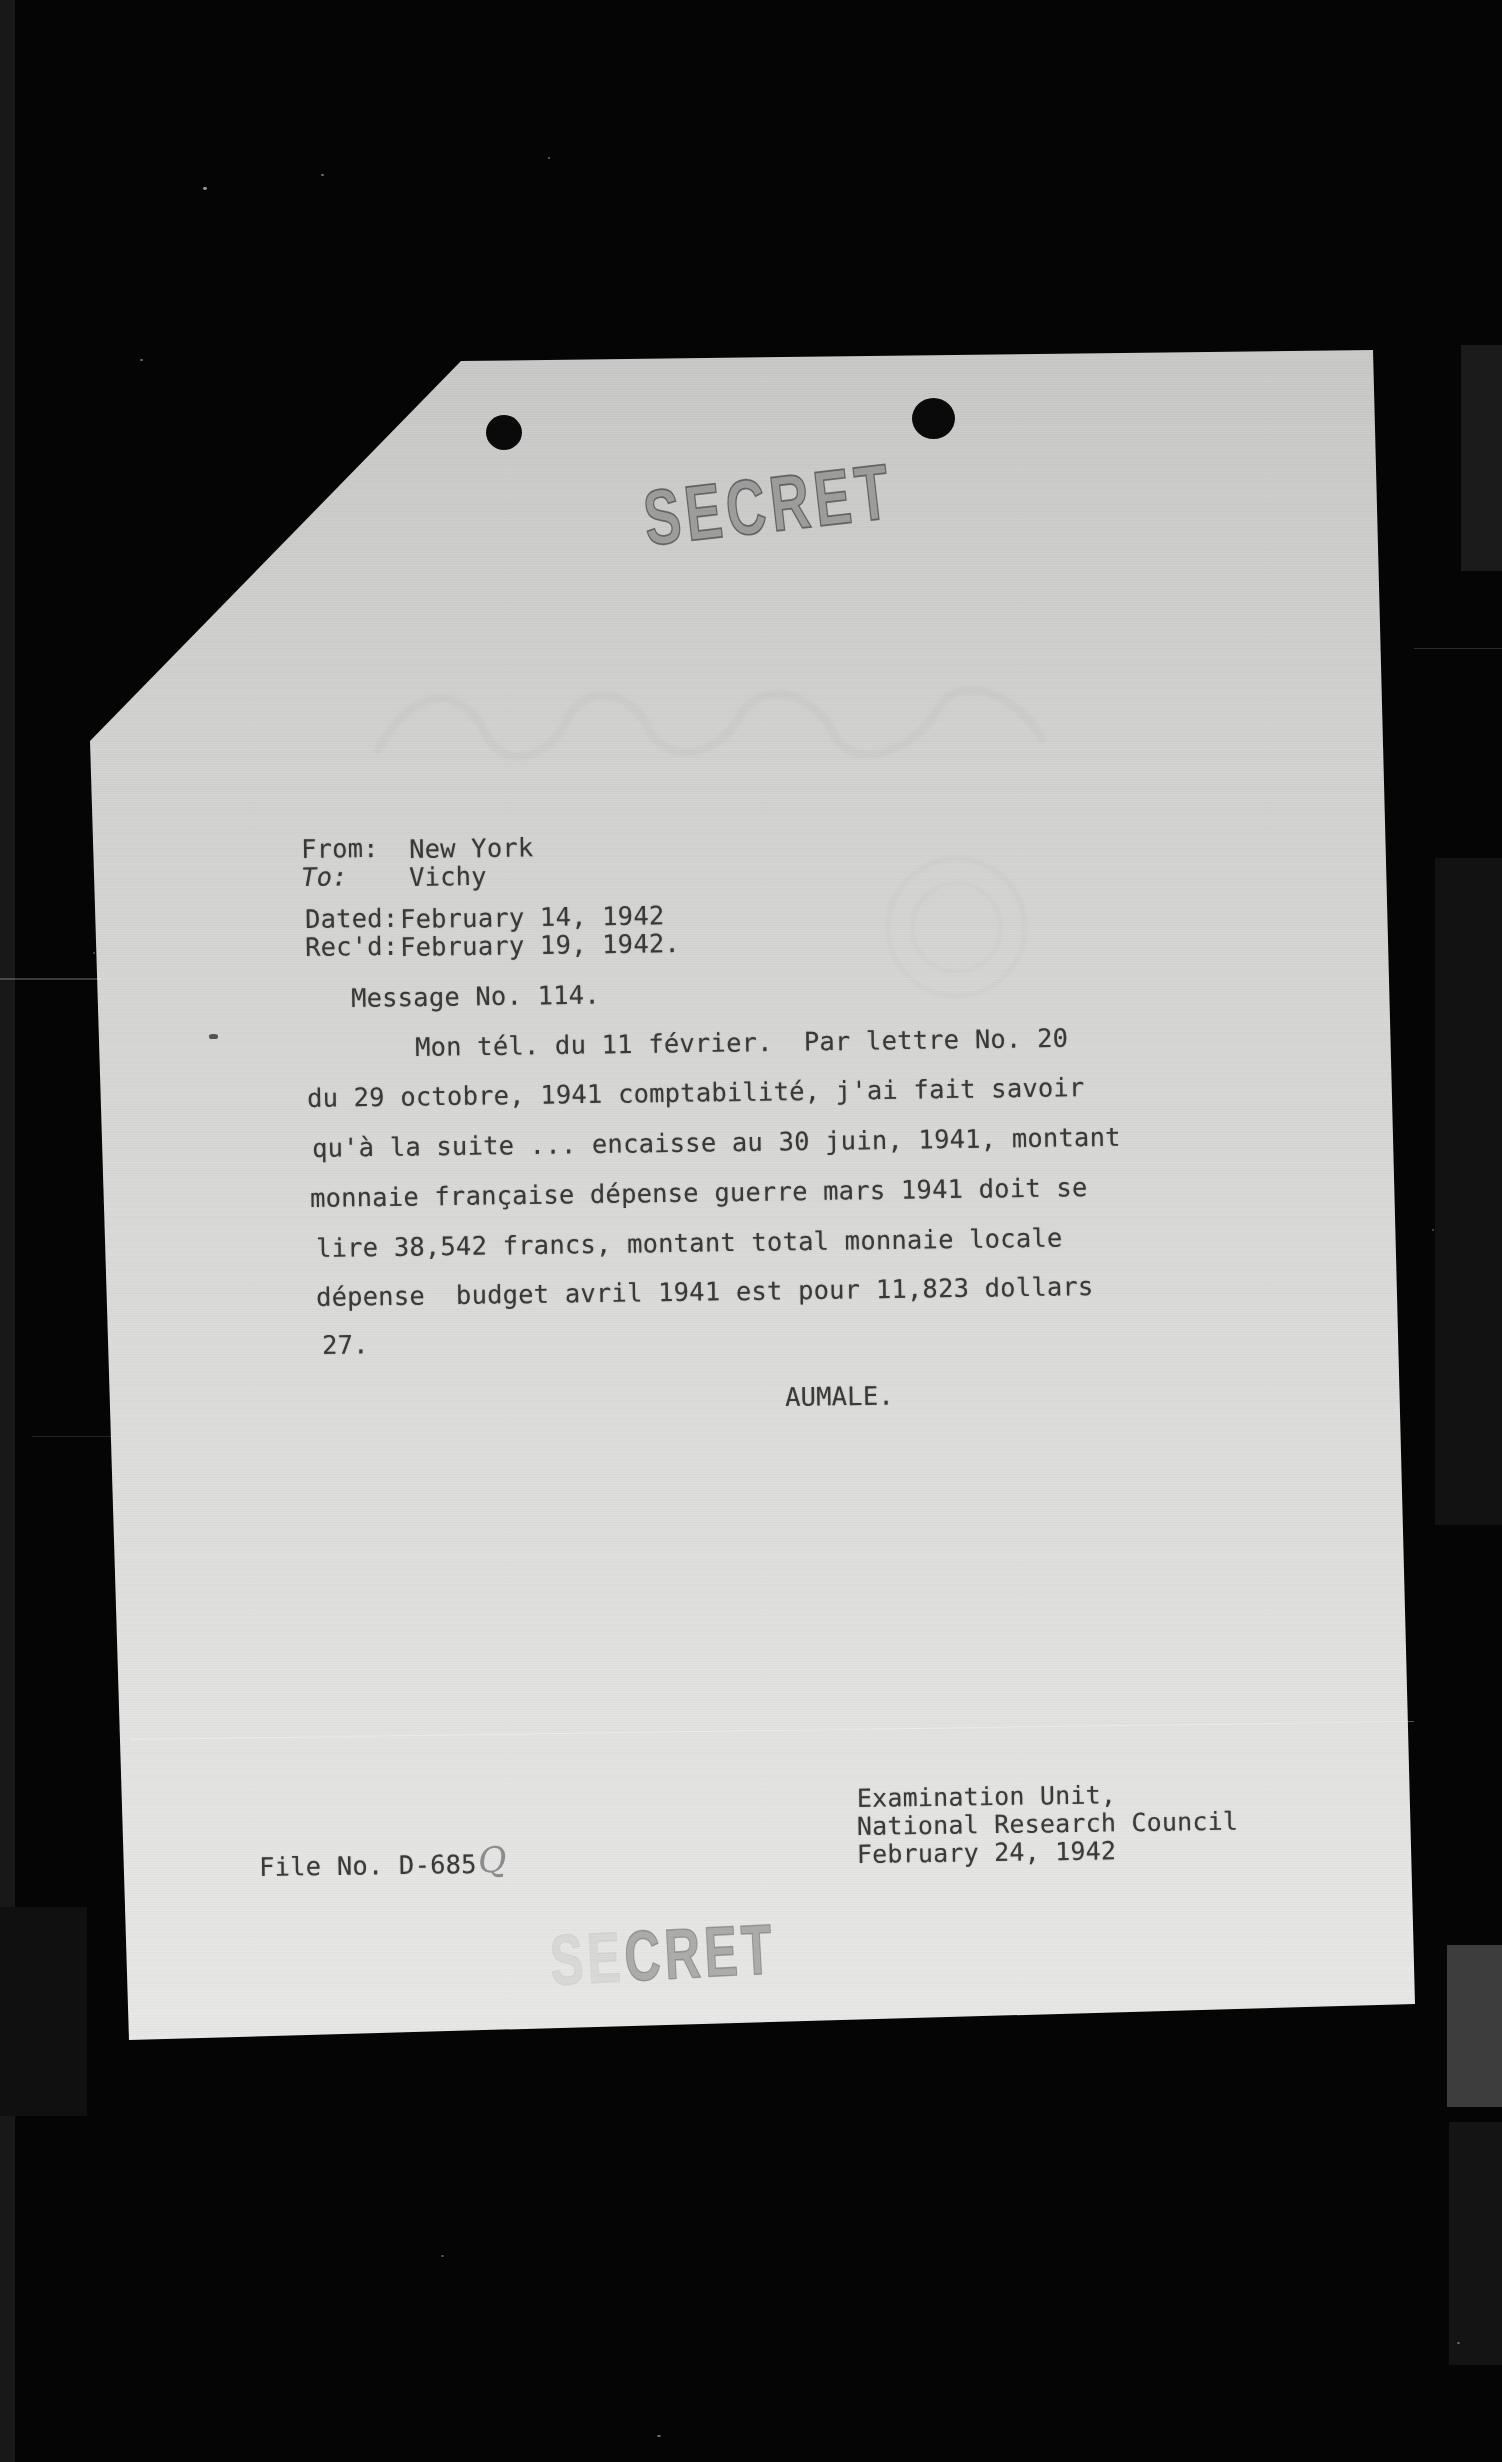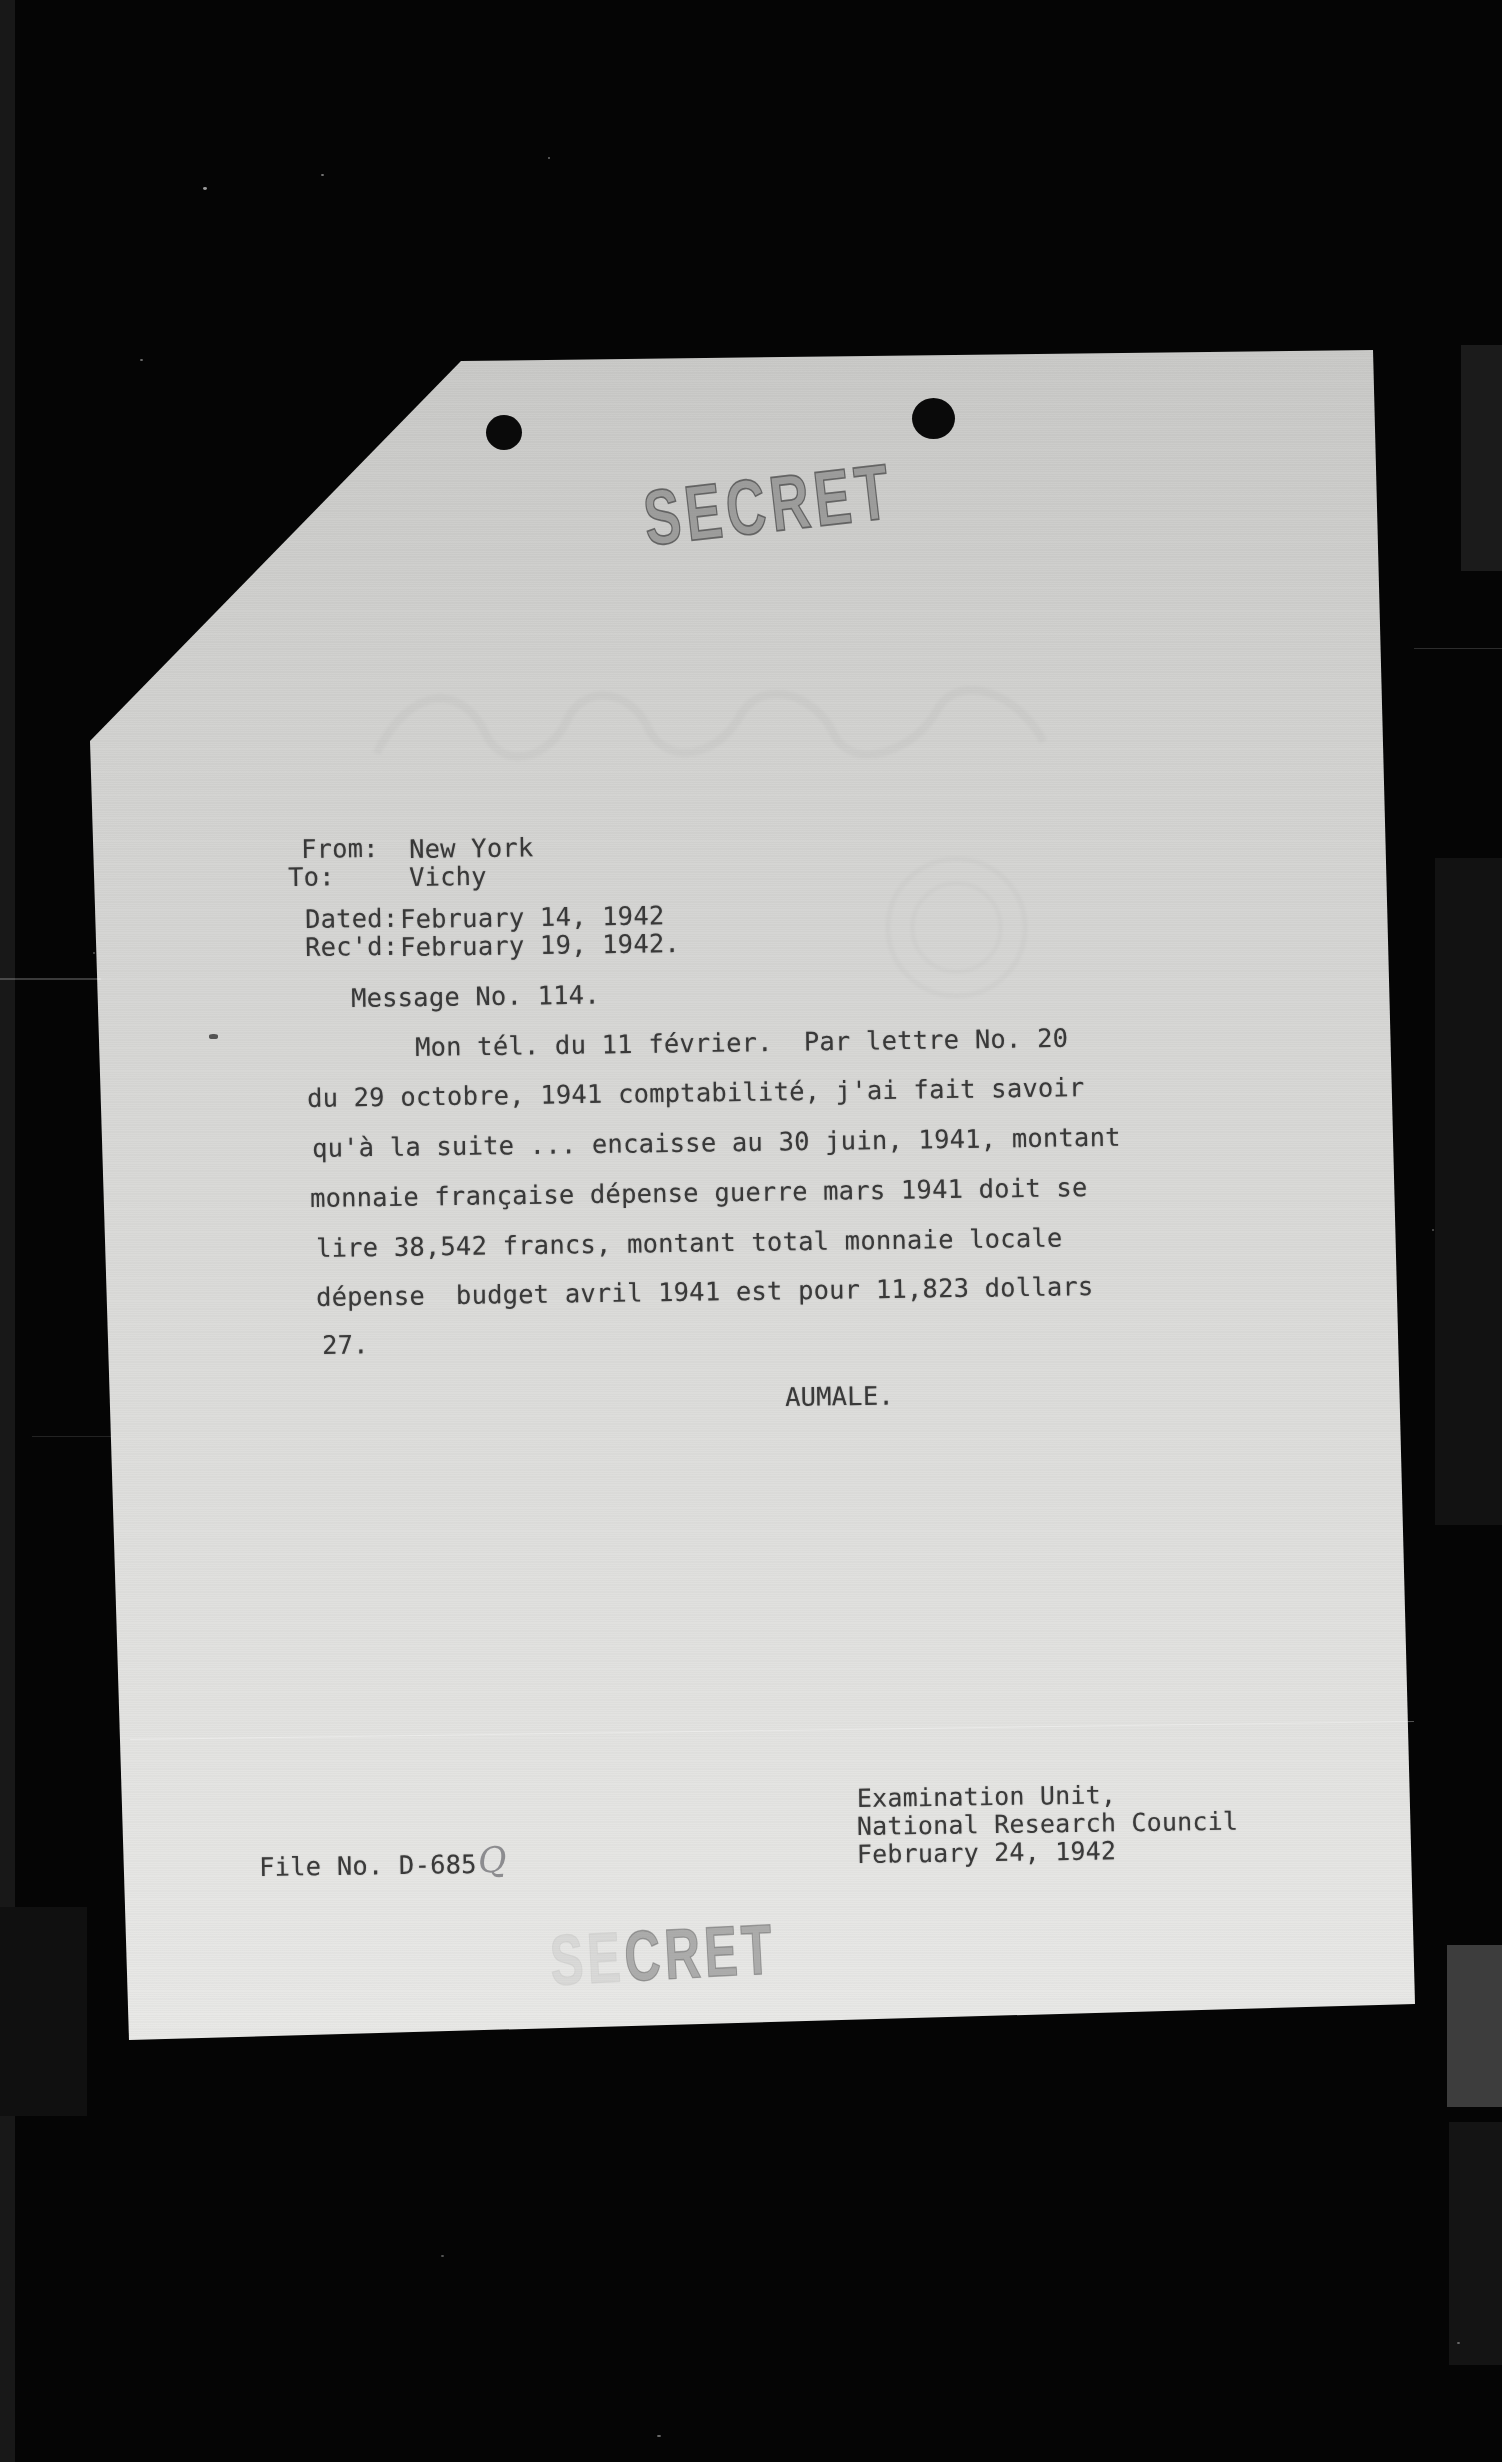--- a/index.html
+++ b/index.html
@@ -55,21 +55,21 @@
   </svg>
   <svg class="ghost" style="left:881px;top:852px;opacity:0.045;" width="151" height="151" viewBox="0 0 260 260">
     <circle cx="130" cy="130" r="118" stroke="#6a6a6a" stroke-width="8" fill="none"></circle>
     <circle cx="130" cy="130" r="76" stroke="#6a6a6a" stroke-width="6" fill="none"></circle>
   </svg>
 
   <div class="stamp stamp-top" style="left:639px;top:474px;">SECRET</div>
 
   <div class="t" style="left:301px;top:835px;">From:</div>
   <div class="t" style="left:409px;top:835px;">New York</div>
-  <div class="t" style="left:288px;top:863px;">To:</div>
+  <div class="t" style="left:301px;top:863px;font-style:italic;">To:</div>
   <div class="t" style="left:409px;top:863px;">Vichy</div>
   <div class="t" style="left:305px;top:905px;">Dated:</div>
   <div class="t" style="left:400px;top:905px;">February 14, 1942</div>
   <div class="t" style="left:305px;top:933px;">Rec'd:</div>
   <div class="t" style="left:400px;top:933px;">February 19, 1942.</div>
 
   <div class="t" style="left:351px;top:984px;">Message No. 114.</div>
 
   <div class="ink-speck" style="left:209px;top:1034px;width:9.3px;height:4.6px;"></div>
 

